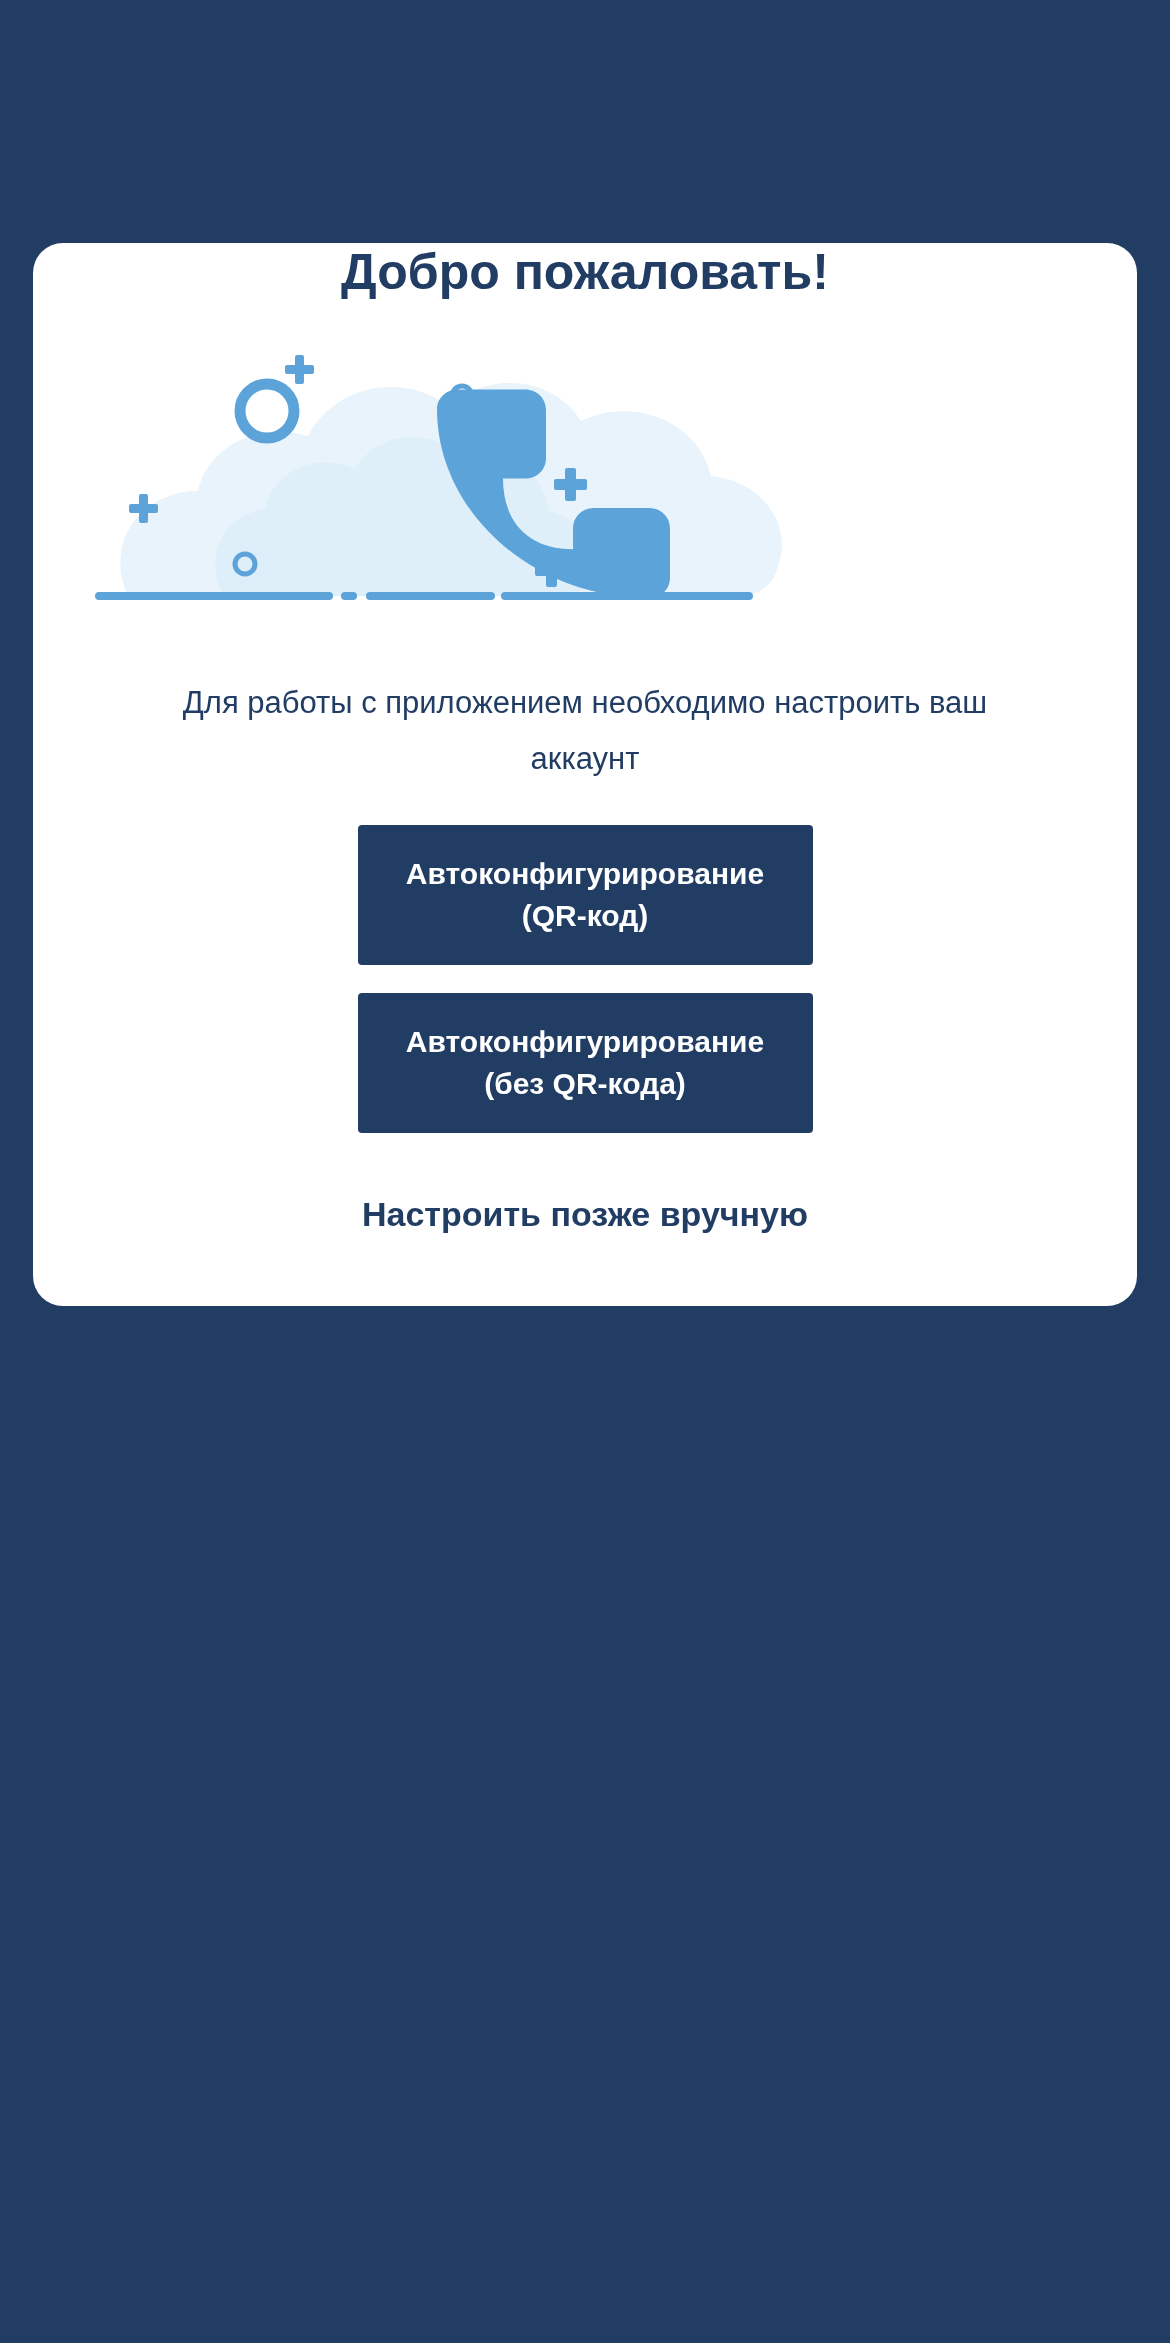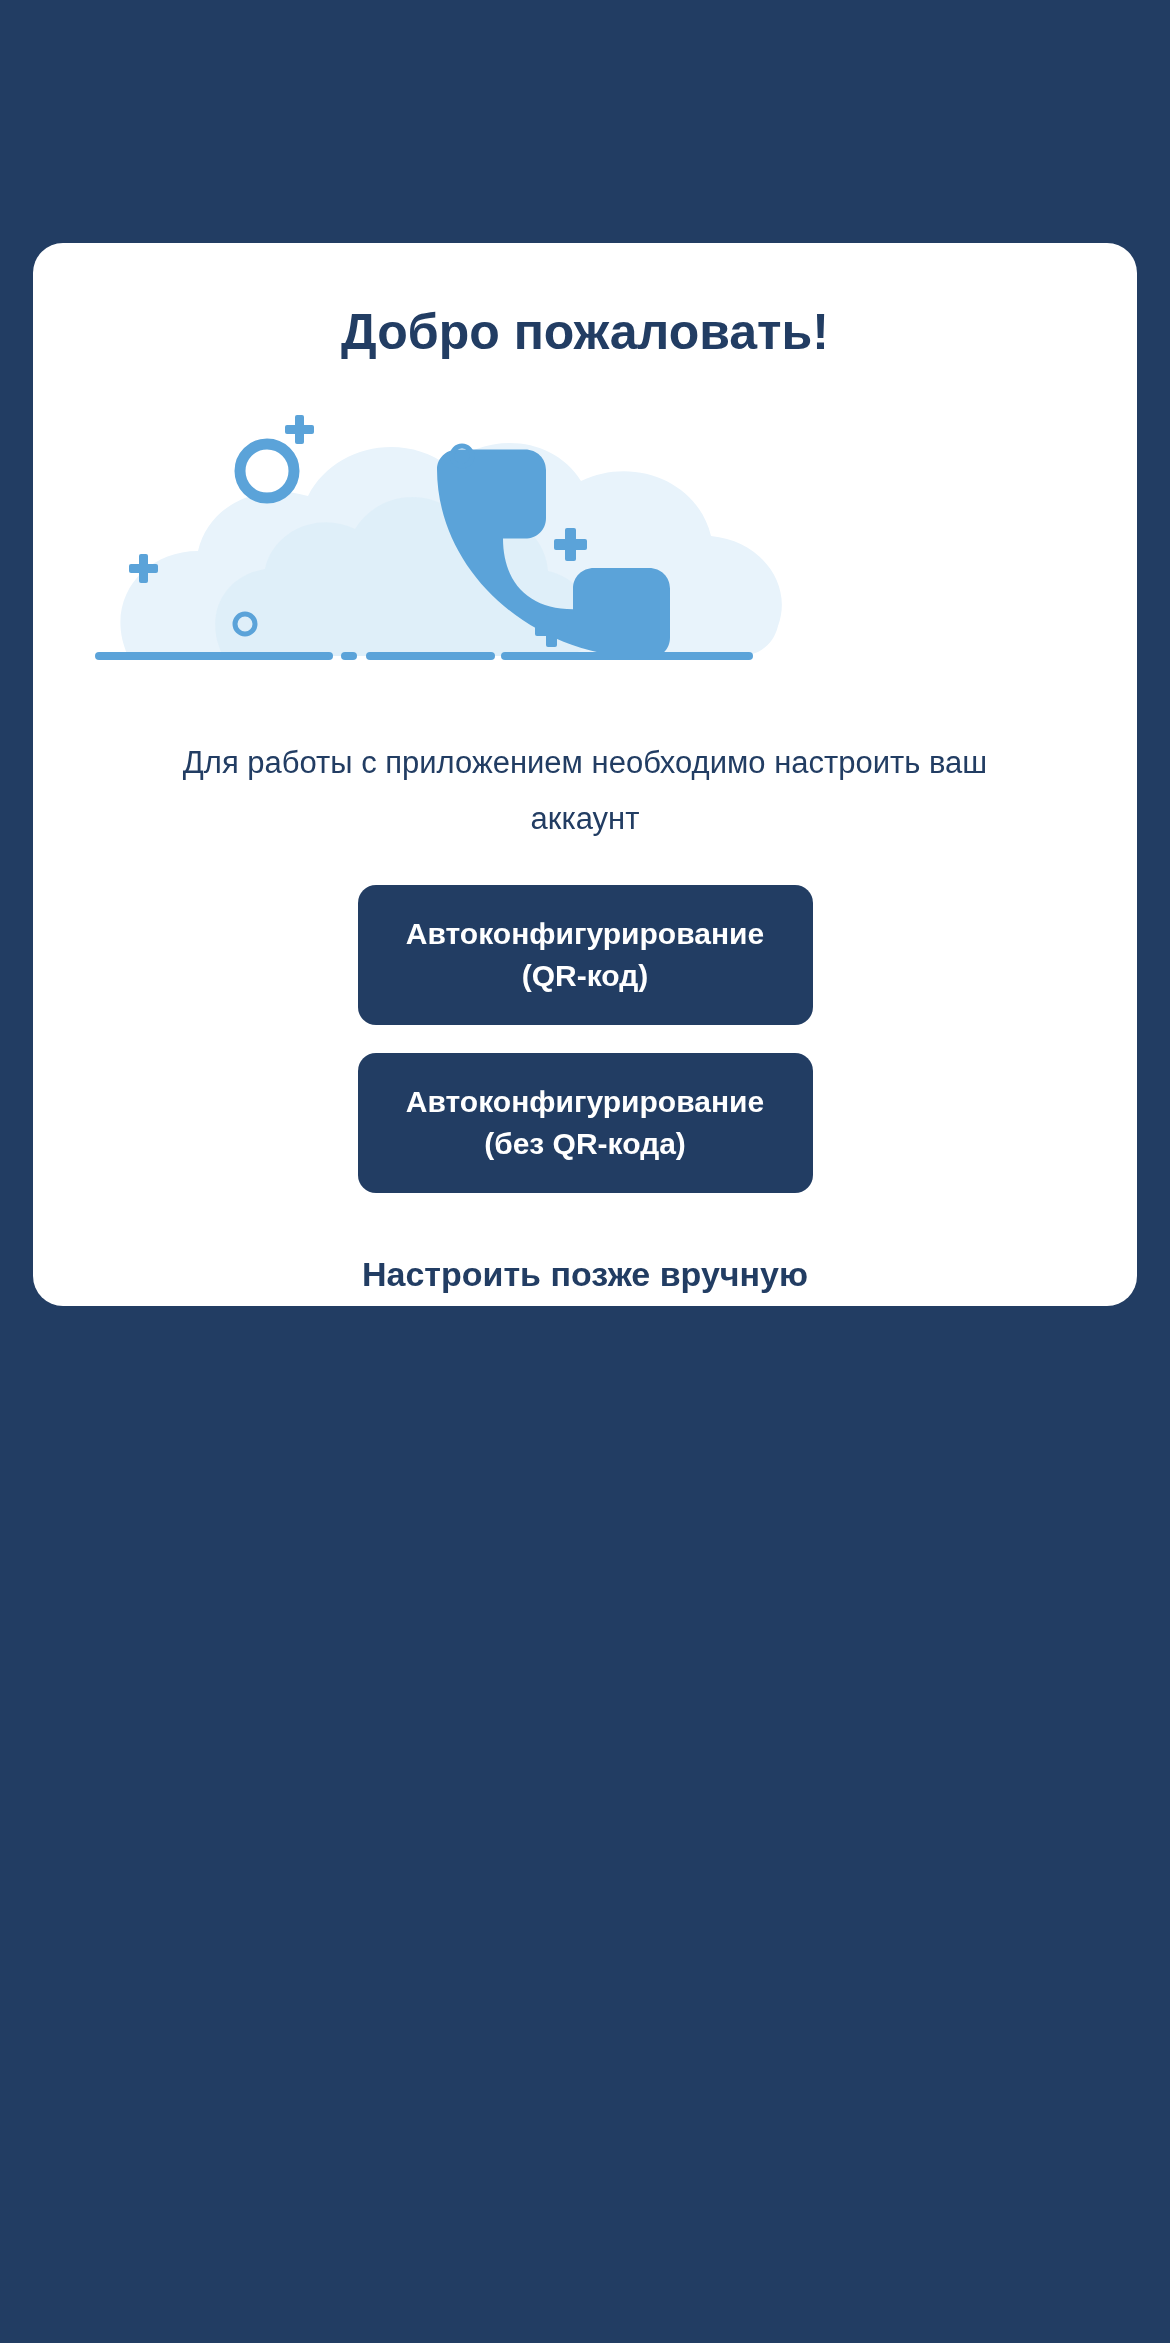--- a/index.html
+++ b/index.html
@@ -31,21 +31,20 @@
     width: 1104px;
     height: 1063px;
     background: #FFFFFF;
     border-radius: 30px;
     box-sizing: border-box;
     padding: 0;
   }
 
   .card-title {
     margin: 0;
-    padding-top: 60px;
     text-align: center;
     font-size: 50px;
     font-weight: bold;
     color: #223D63;
     letter-spacing: 0px;
   }
 
   
   .illustration {
     position: relative;
@@ -77,21 +76,21 @@
     flex-direction: column;
     align-items: center;
     margin-top: 38px;
   }
   .btn {
     width: 455px;
     min-height: 140px;
     background: #223D63;
     color: #FFFFFF;
     border: none;
-    border-radius: 18px;
+    border-radius: 4px;
     font-family: "Liberation Sans", sans-serif;
     font-size: 30px;
     font-weight: bold;
     line-height: 42px;
     text-align: center;
     cursor: pointer;
     display: flex;
     align-items: center;
     justify-content: center;
     padding: 0 14px;

